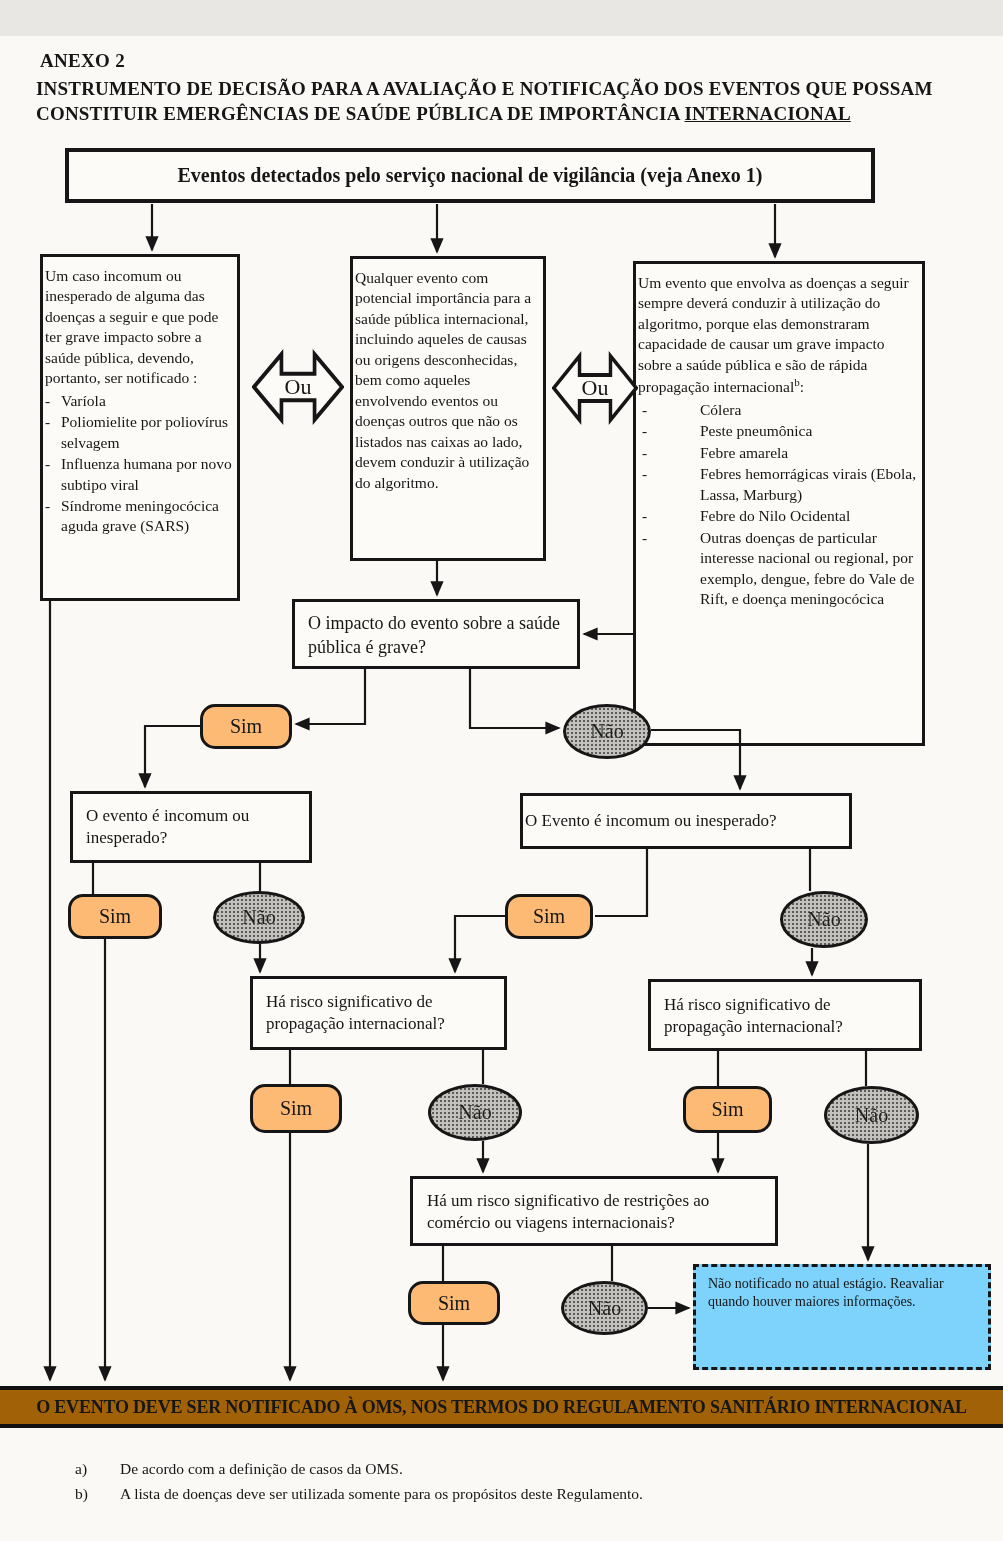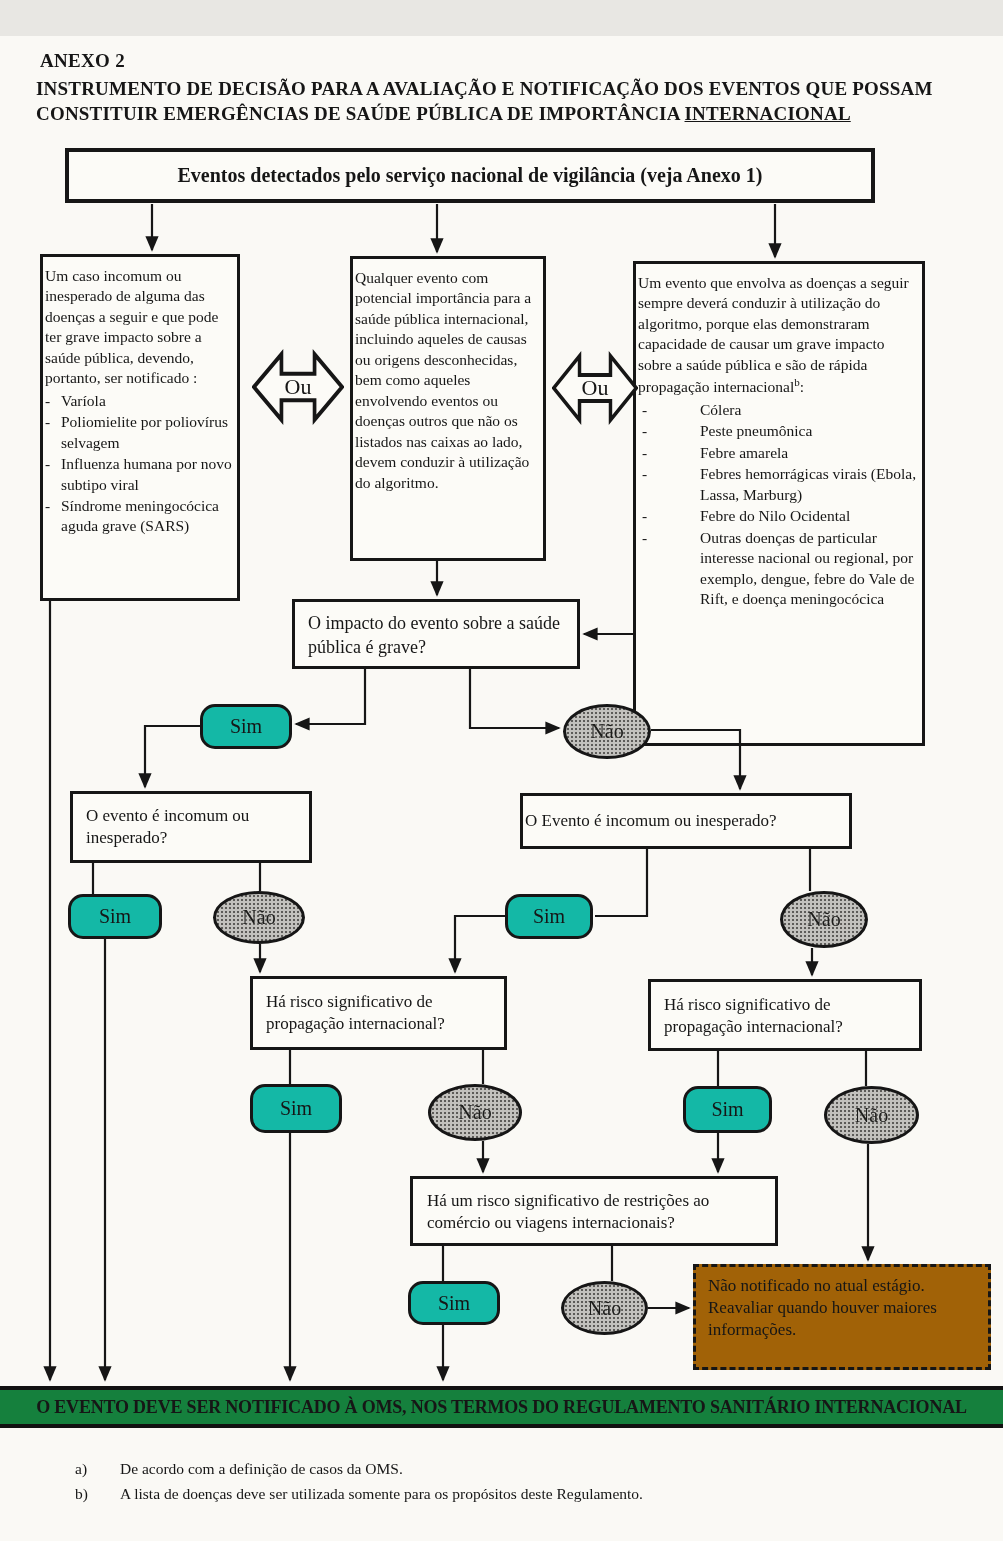--- a/index.html
+++ b/index.html
@@ -30,21 +30,21 @@
   
   .li{display:flex; margin-top:1px;}
   .li .dash{width:16px; flex:0 0 16px;}
   .li .li-text{flex:1;}
   .wide-li .dash{width:58px; flex:0 0 58px; padding-left:4px;}
   .intro{margin-bottom:2px;}
   sup{font-size:11px;}
   
   .sim{
     position:absolute; box-sizing:border-box;
-    border:3px solid #161616; border-radius:15px; background:#14b8a6;
+    border:3px solid #161616; border-radius:15px; background:#fdba74;
     display:flex; align-items:center; justify-content:center;
     font-size:20px;
   }
   .nao{
     position:absolute; box-sizing:border-box;
     border:3px solid #161616; border-radius:50%;
     background-color:#c2c1bd;
     background-image:radial-gradient(circle, #5c5b58 1px, rgba(0,0,0,0) 1.4px);
     background-size:4px 4px;
     display:flex; align-items:center; justify-content:center;
@@ -55,31 +55,31 @@
   .ou-wrap svg{position:absolute; left:0; top:0; width:100%; height:100%;}
   .ou-label{
     position:absolute; left:0; top:0; width:100%; height:100%;
     display:flex; align-items:center; justify-content:center;
     font-size:22px;
   }
   
   .reassess{
     position:absolute; box-sizing:border-box;
     left:693px; top:1228px; width:298px; height:106px;
-    border:3px dashed #161616; background:#a16207;
-    font-size:17px; line-height:1.28; padding:8px 12px;
+    border:3px dashed #161616; background:#7dd3fc;
+    font-size:14px; line-height:1.28; padding:8px 12px;
   }
   
   .notify-bar{
     position:absolute; left:0; top:1350px; width:1003px; height:42px;
     box-sizing:border-box;
     border-top:4px solid #111; border-bottom:4px solid #111;
     display:flex; align-items:center; justify-content:center;
     font-weight:bold; font-size:18px; letter-spacing:-0.2px;
-    background:#15803d; text-align:center;
+    background:#a16207; text-align:center;
   }
   
   .footnote{position:absolute; left:75px; display:flex; font-size:15.5px;}
   .fn-marker{width:45px; flex:0 0 45px;}
   
   #wires{position:absolute; left:0; top:0; width:1003px; height:1541px; pointer-events:none; z-index:6;}
   #wires path{stroke:#161616; stroke-width:2.2; fill:none;}
 </style>
 </head>
 <body>

